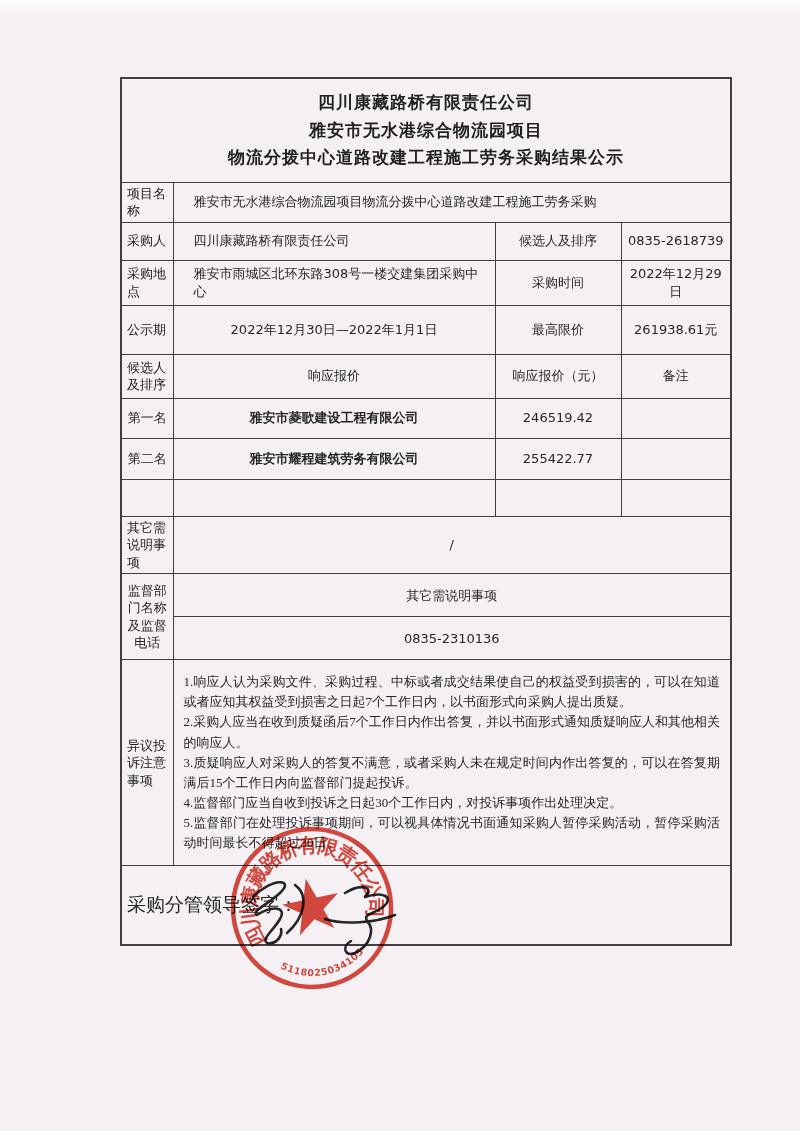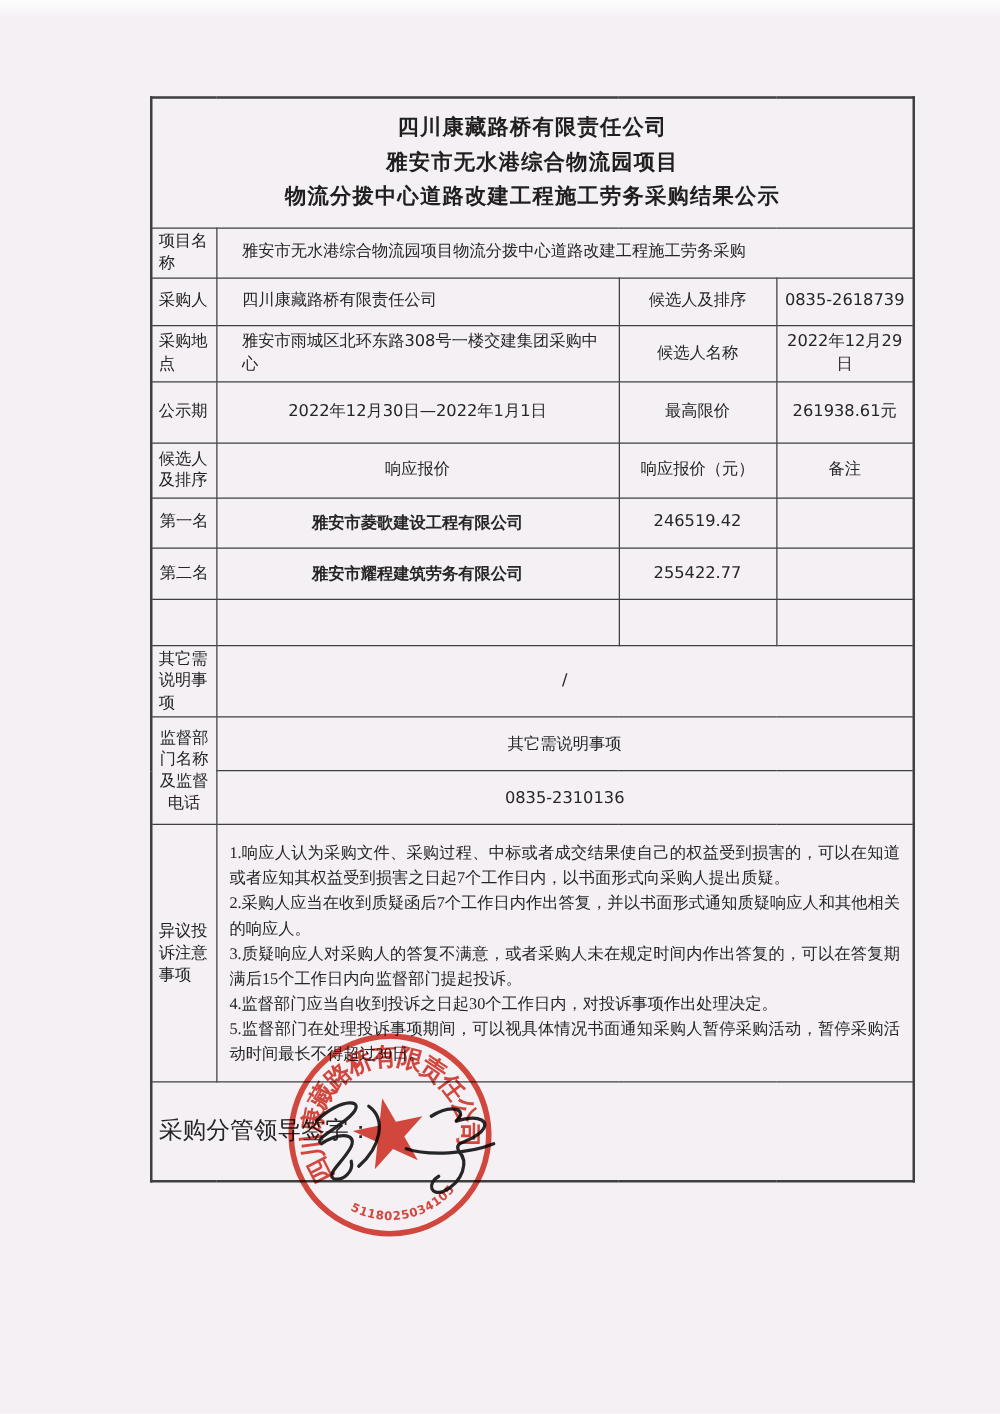--- a/index.html
+++ b/index.html
@@ -31,21 +31,21 @@
   }
   td.title-cell{padding:10px 6px;}
   .title-line{
     text-align:center;font-weight:700;font-size:17px;
     line-height:1.62;letter-spacing:1px;color:#1f1f1f;
   }
   td.lbl{ text-align:left; padding-left:5px; color:#222; }
   td.lbl-center{ text-align:center; padding:2px 3px; }
   td.val-left{ text-align:left; padding-left:20px; }
   td.val-center{ text-align:center; }
-  td.bold{ font-weight:700;font-family:Liberation Serif, serif; }
+  td.bold{ font-weight:700; }
   td.obj-cell{ padding:8px 10px; vertical-align:middle; }
   .obj-item{ text-align:justify; line-height:1.55; font-size:13px;font-family:Liberation Serif, serif; }
   td.sig-cell{ text-align:left; padding-left:5px; font-size:19px; }
   .overlay{ position:absolute; pointer-events:none; }
   .seal-svg{ mix-blend-mode:multiply; opacity:0.9; }
   .sig-svg{ opacity:0.95; }
 </style>
 </head>
 <body>
 
@@ -76,21 +76,21 @@
   <tr style="height:38px">
     <td class="lbl">采购人</td>
     <td class="val-left">四川康藏路桥有限责任公司</td>
     <td class="val-center">候选人及排序</td>
     <td class="val-center">0835-2618739</td>
   </tr>
 
   <tr style="height:45px">
     <td class="lbl">采购地点</td>
     <td class="val-left">雅安市雨城区北环东路308号一楼交建集团采购中心</td>
-    <td class="val-center">候选人名称</td>
+    <td class="val-center">采购时间</td>
     <td class="val-center">2022年12月29日</td>
   </tr>
 
   <tr style="height:49px">
     <td class="lbl">公示期</td>
     <td class="val-center">2022年12月30日—2022年1月1日</td>
     <td class="val-center">最高限价</td>
     <td class="val-center">261938.61元</td>
   </tr>
 

